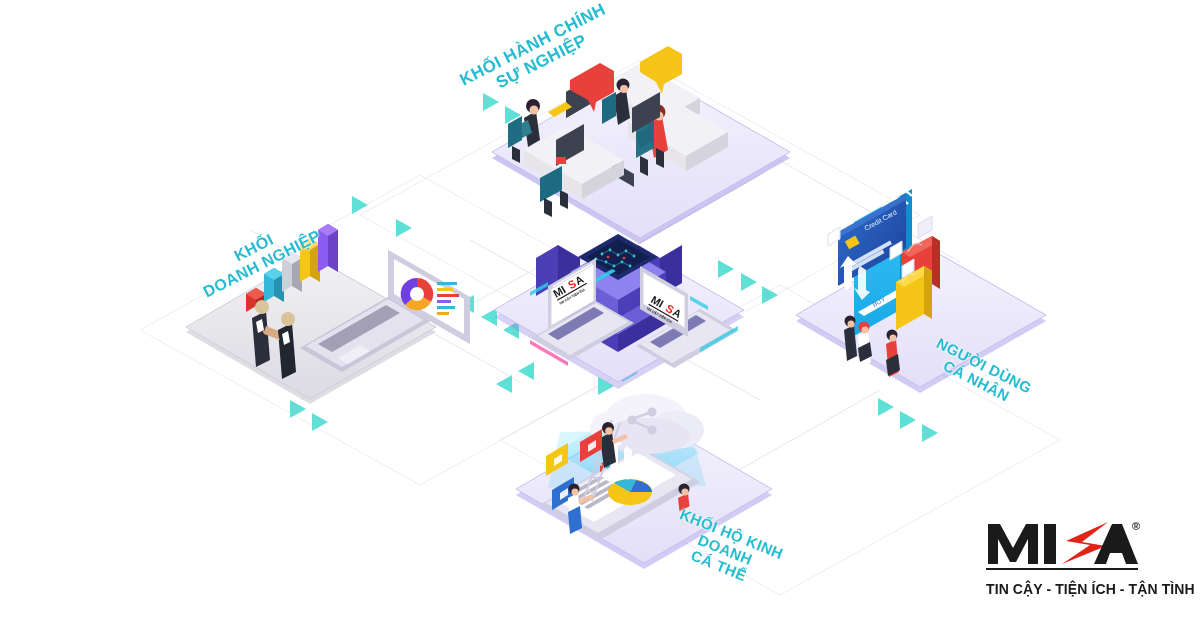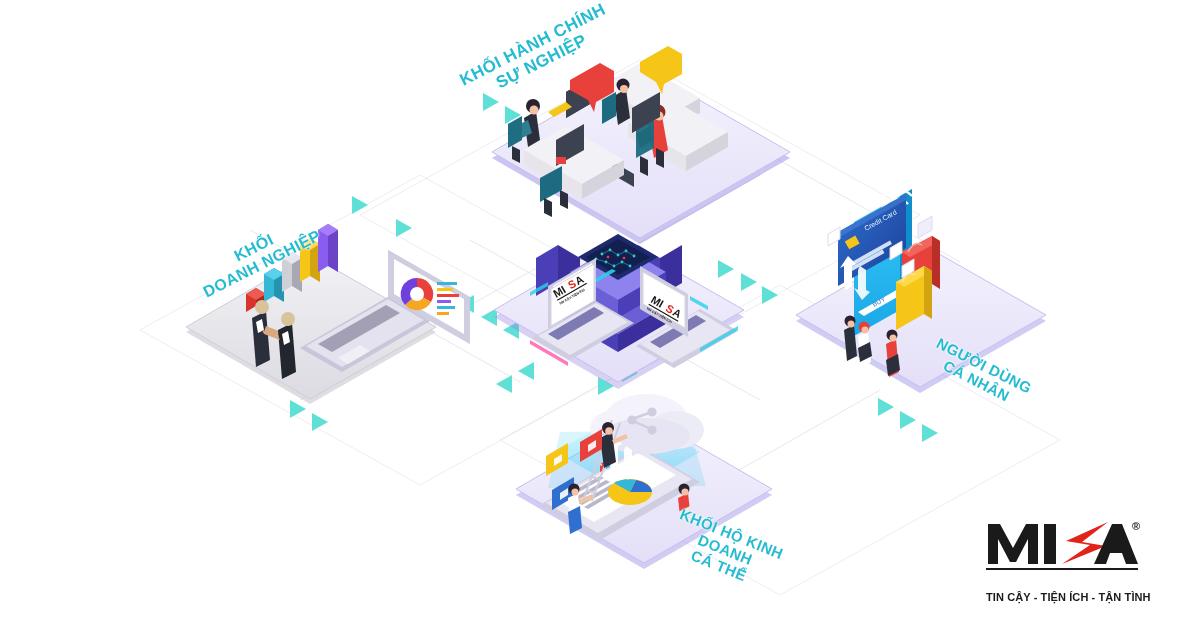--- a/index.html
+++ b/index.html
@@ -21,22 +21,22 @@
   #label-doanh-nghiep{left:178px;top:238px;font-size:16px;transform:rotate(-27deg);width:160px;}
   #label-nguoi-dung{left:915px;top:357px;font-size:15px;transform:rotate(27deg);width:130px;}
   #label-ho-kinh-doanh{left:640px;top:525px;font-size:15px;transform:rotate(22deg);width:170px;}
 
   #misa-logo{position:absolute;left:986px;top:520px;width:166px;height:74px;}
   #misa-logo .wordmark{position:relative;width:152px;height:46px;}
   #misa-logo .reg{
     position:absolute;right:-2px;top:0px;font-size:11px;color:#1a1a1a;font-weight:bold;
   }
   #misa-tagline{
-    margin-top:2px;border-top:2px solid #1a1a1a;padding-top:21px;width:152px;
-    font-size:11px;font-weight:bold;color:#1a1a1a;letter-spacing:.1px;
+    margin-top:2px;border-top:2px solid #1a1a1a;padding-top:11px;width:152px;
+    font-size:14px;font-weight:bold;color:#1a1a1a;letter-spacing:.1px;
     text-align:center;white-space:nowrap;
   }
 </style>
 </head>
 <body>
 
 <div id="stage">
 
 <svg width="1200" height="628" viewBox="0 0 1200 628">
   <defs>

